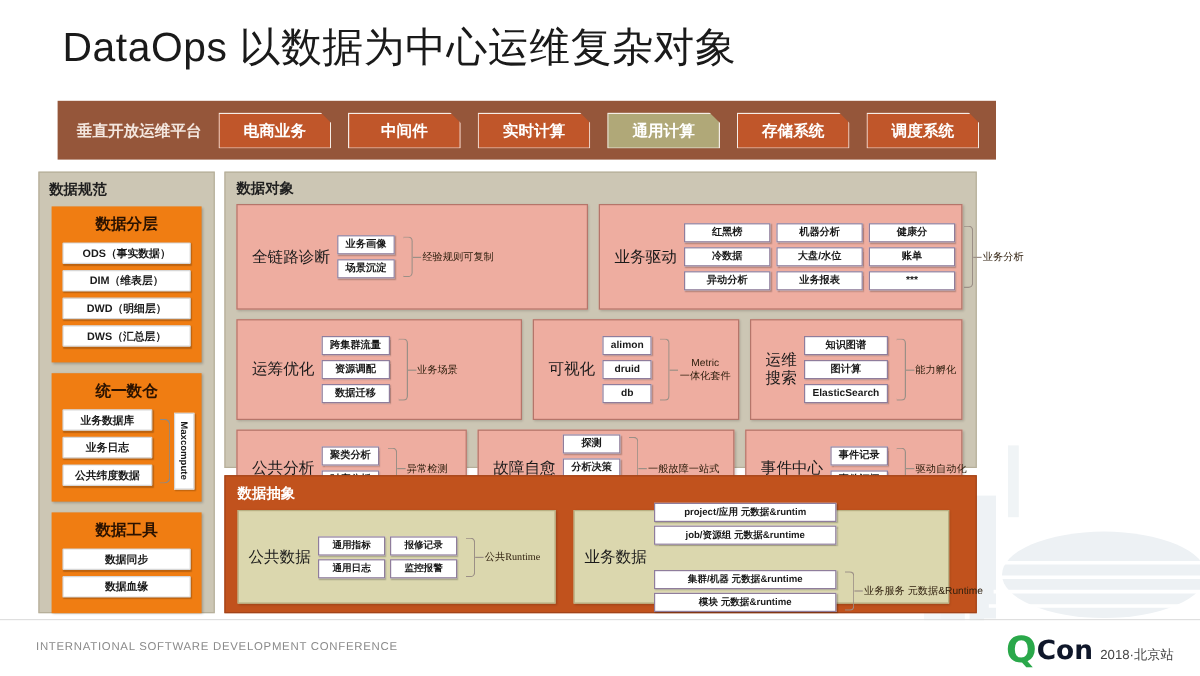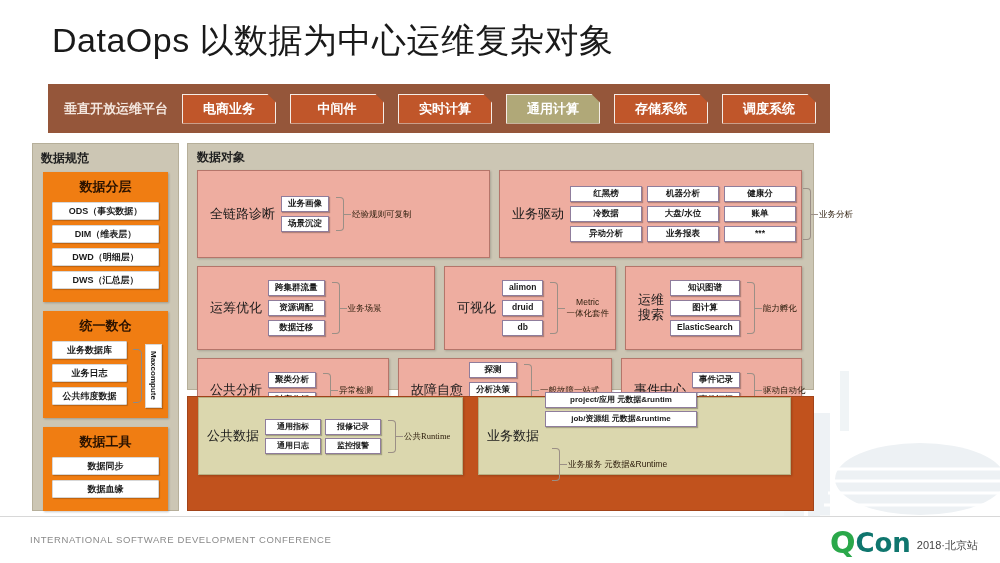--- a/index.html
+++ b/index.html
@@ -158,21 +158,21 @@
   .footer-line{position:absolute;left:0;top:516px;width:1000px;height:1px;background:#d8d8d8;}
   .footer{
     position:absolute;left:0;top:517px;width:1000px;height:46px;background:#ffffff;
   }
   .footer-text{
     position:absolute;left:30px;top:17px;
     font-size:9.5px;letter-spacing:.6px;color:#8a8a8a;
   }
   .qcon{position:absolute;right:22px;top:12px;display:flex;align-items:flex-end;}
   .q-mark{font-size:30px;font-weight:bold;color:#2aa84a;line-height:28px;font-family:"DejaVu Sans",sans-serif;}
-  .con-mark{font-size:26px;font-weight:bold;color:#0f766e;line-height:28px;font-family:"DejaVu Sans",sans-serif;}
+  .con-mark{font-size:22px;font-weight:bold;color:#0f172a;line-height:28px;font-family:"DejaVu Sans",sans-serif;}
   .qcon-year{font-size:11px;color:#444;margin-left:6px;margin-bottom:4px;white-space:nowrap;}
 </style>
 </head>
 <body>
 
 <div class="slide">
 
   <svg class="watermark" viewBox="0 0 230 150">
     <rect x="0" y="60" width="34" height="90" fill="#f2f5f7"></rect>
     <rect x="38" y="42" width="22" height="108" fill="#eef2f5"></rect>
@@ -359,20 +359,21 @@
                 <div class="brace-r" style="height: 32px;"></div>
                 <div class="tick"></div>
                 <div class="annot">驱动自动化</div>
               </div>
             </div>
           </div>
         </div>
     </div>
 
     <div class="abstract">
+      <div class="abstract-title">数据抽象</div>
       <div class="abs-row" id="abs-row">
           <div class="abs-card" style="width: 265px; height: 78px;">
             <div class="abs-title">公共数据</div>
             <div style="display: flex; flex-direction: column; gap: 5px;">
               <div style="display: flex;  font-family: Liberation Serif, serif;">
                 <div style="display: flex; flex-direction: column; gap: 3px;">
                   <div style="display: flex; gap: 4px;">
                     <div class="abx" style="width: 44px;">通用指标</div>
                     <div class="abx" style="width: 44px;">报修记录</div>
                   </div>
@@ -392,20 +393,24 @@
           <div class="abs-card" style="width: 313px; height: 78px;">
             <div class="abs-title">业务数据</div>
             <div style="display: flex; flex-direction: column; gap: 21px;">
               <div style="display: flex; align-items: center;">
                 <div style="display: flex; flex-direction: column; gap: 3px;">
                   <div class="abx" style="width: 140px;">project/应用 元数据&amp;runtim</div>
                   <div class="abx" style="width: 140px;">job/资源组 元数据&amp;runtime</div>
                 </div>
               </div>
               <div style="display: flex; align-items: center;">
+                <div style="display: flex; flex-direction: column; gap: 3px;">
+                  <div class="abx" style="width: 140px;">集群/机器 元数据&amp;runtime</div>
+                  <div class="abx" style="width: 140px;">模块 元数据&amp;runtime</div>
+                </div>
                 <div class="bracket-wrap">
                   <div class="brace-r" style="height: 31px;"></div>
                   <div class="tick"></div>
                   <div class="annot">业务服务 元数据&amp;Runtime</div>
                 </div>
               </div>
             </div>
           </div>
         </div>
     </div>

